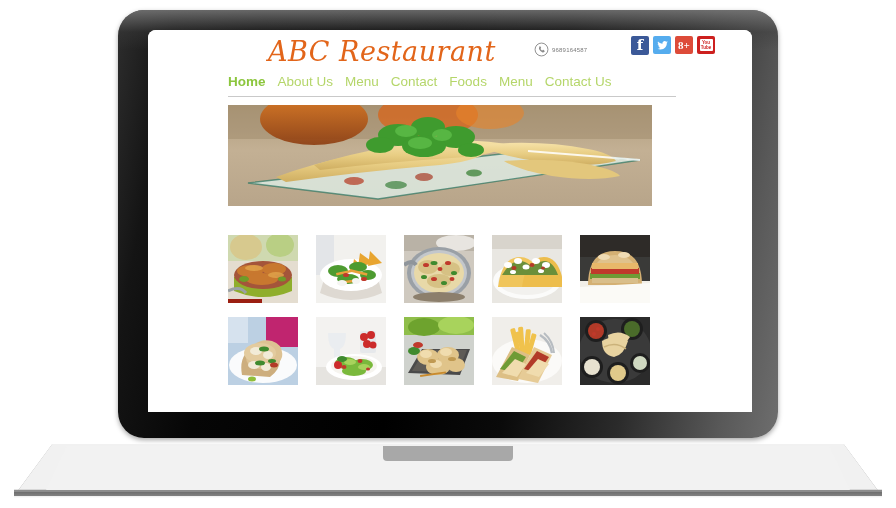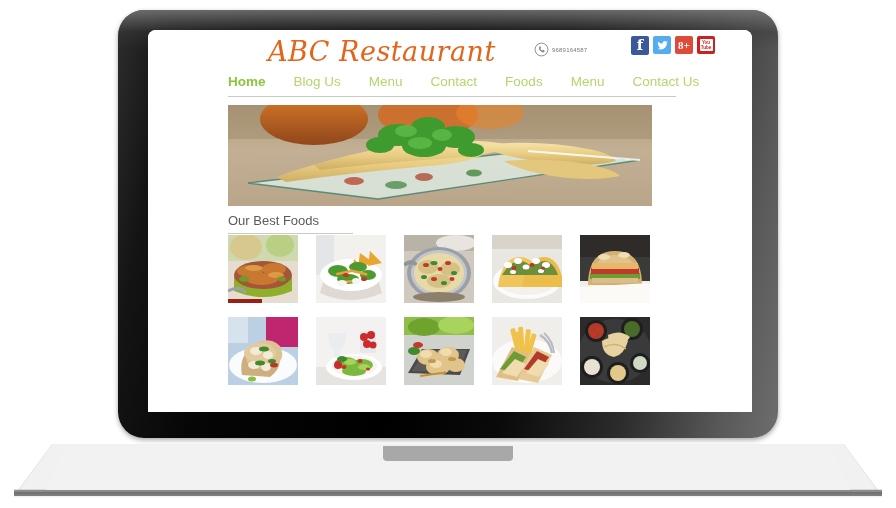--- a/index.html
+++ b/index.html
@@ -90,21 +90,21 @@
         color:#fff;font-weight:bold;overflow:hidden;}
   .s-fb{background:#3b5998;font-family:"DejaVu Serif",serif;font-size:15px;line-height:1;padding-bottom:1px;}
   .s-tw{background:#55acee;}
   .s-gp{background:#dd4b39;font-size:11px;font-family:"Liberation Serif",serif;}
   .s-yt{background:#cd201f;}
   .yt-box{background:#fff;color:#cd201f;font-size:4.5px;line-height:5px;
           width:13px;text-align:center;border-radius:1px;font-weight:bold;
           font-family:"Liberation Sans",sans-serif;padding:1px 0;}
 
   .navbar{position:absolute;left:80px;top:44px;width:448px;}
-  .navlist{display:flex;gap:28px;padding-bottom:7px;}
+  .navlist{display:flex;gap:12px;padding-bottom:7px;}
   .navitem{font-size:13.5px;color:#b5d66a;white-space:nowrap;cursor:pointer;}
   .navitem.active{color:#8cc63e;font-weight:bold;}
   .nav-rule{height:1px;background:#c9c9c9;width:100%;}
 
   .hero{
     position:absolute;left:80px;top:75px;width:424px;height:101px;
     overflow:hidden;background:#c9b79a;
   }
   .hero svg{display:block;width:100%;height:100%;}
 
@@ -158,21 +158,21 @@
           <div class="s-ic s-yt">
             <div class="yt-box">You<br>Tube</div>
           </div>
 
         </div>
       </div>
 
       <div class="navbar">
         <div class="navlist">
           <div class="navitem active">Home</div>
-          <div class="navitem">Blog Us</div>
+          <div class="navitem">About Us</div>
           <div class="navitem">Menu</div>
           <div class="navitem">Contact</div>
           <div class="navitem">Foods</div>
           <div class="navitem">Menu</div>
           <div class="navitem">Contact Us</div>
         </div>
         <div class="nav-rule"></div>
       </div>
 
       <div class="hero">
@@ -220,24 +220,20 @@
           </g>
           <g fill="#5fc04a" opacity=".75">
             <ellipse cx="178" cy="26" rx="11" ry="6"></ellipse>
             <ellipse cx="214" cy="30" rx="10" ry="6"></ellipse>
             <ellipse cx="192" cy="38" rx="12" ry="6"></ellipse>
           </g>
           <path d="M300 46 L412 55" stroke="#ffffff" stroke-width="2" opacity=".85" fill="none"></path>
         </svg>
       </div>
 
-      <div class="section-title">
-        <div class="st-text">Our Best Foods</div>
-        <div class="st-rule"></div>
-      </div>
 
       <div class="grid">
 
         <div class="grid-row">
 
           <div class="thumb">
             <svg viewBox="0 0 70 68" preserveAspectRatio="none">
               <rect width="70" height="68" fill="#e4ddd0"></rect>
               <rect x="0" y="0" width="70" height="26" fill="#cfd9b0"></rect>
               <ellipse cx="18" cy="12" rx="16" ry="13" fill="#d7c98e"></ellipse>

